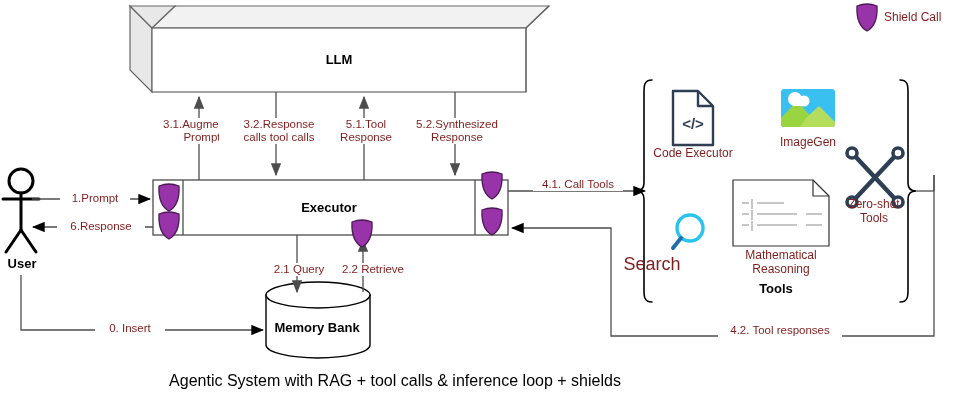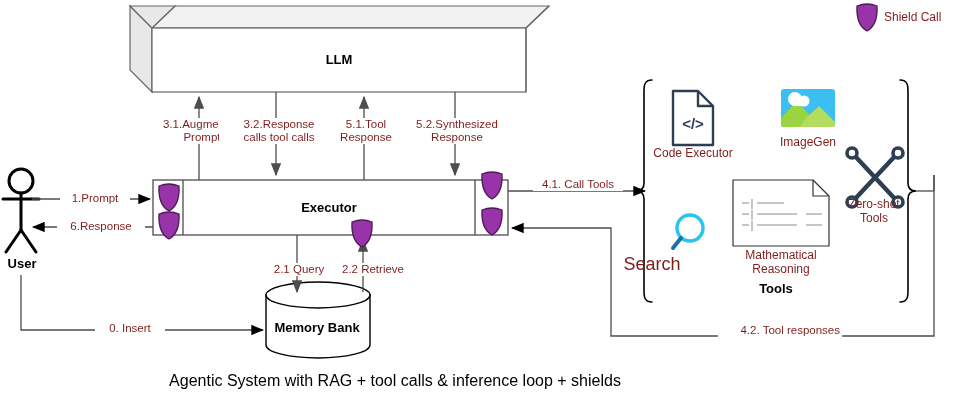--- a/index.html
+++ b/index.html
@@ -199,21 +199,21 @@
   <div class="lbl bg" style="left:398px;top:131px;width:114px;">Response</div>
 
   <div class="lbl bg" style="left:60px;top:192px;width:66px;">1.Prompt</div>
   <div class="lbl bg" style="left:57px;top:220px;width:84px;">6.Response</div>
   <div class="lbl bg" style="left:95px;top:322px;width:66px;">0. Insert</div>
 
   <div class="lbl bg" style="left:263px;top:263px;width:68px;">2.1 Query</div>
   <div class="lbl bg" style="left:331px;top:263px;width:80px;">2.2 Retrieve</div>
 
   <div class="lbl bg" style="left:533px;top:178px;width:86px;">4.1. Call Tools</div>
-  <div class="lbl bg" style="left:718px;top:324px;width:120px;text-align:right;">4.2. Tool responses</div>
+  <div class="lbl bg" style="left:718px;top:324px;width:120px;">4.2. Tool responses</div>
 
   <div class="lbl" style="left:648px;top:147px;width:90px;font-size:12px;">Code Executor</div>
   <div class="lbl" style="left:763px;top:116px;width:90px;font-size:12px;margin-top:20px;">ImageGen</div>
   <div class="lbl" style="left:835px;top:198px;width:78px;font-size:12px;text-align:center;">Zero-shot</div>
   <div class="lbl" style="left:835px;top:212px;width:78px;font-size:12px;">Tools</div>
   <div class="lbl" style="left:617px;top:258px;width:70px;font-size:18px;">Search</div>
   <div class="lbl" style="left:726px;top:249px;width:110px;font-size:12px;">Mathematical</div>
   <div class="lbl" style="left:726px;top:263px;width:110px;font-size:12px;">Reasoning</div>
 
   <div class="title">Agentic System with RAG + tool calls &amp; inference loop + shields</div>

